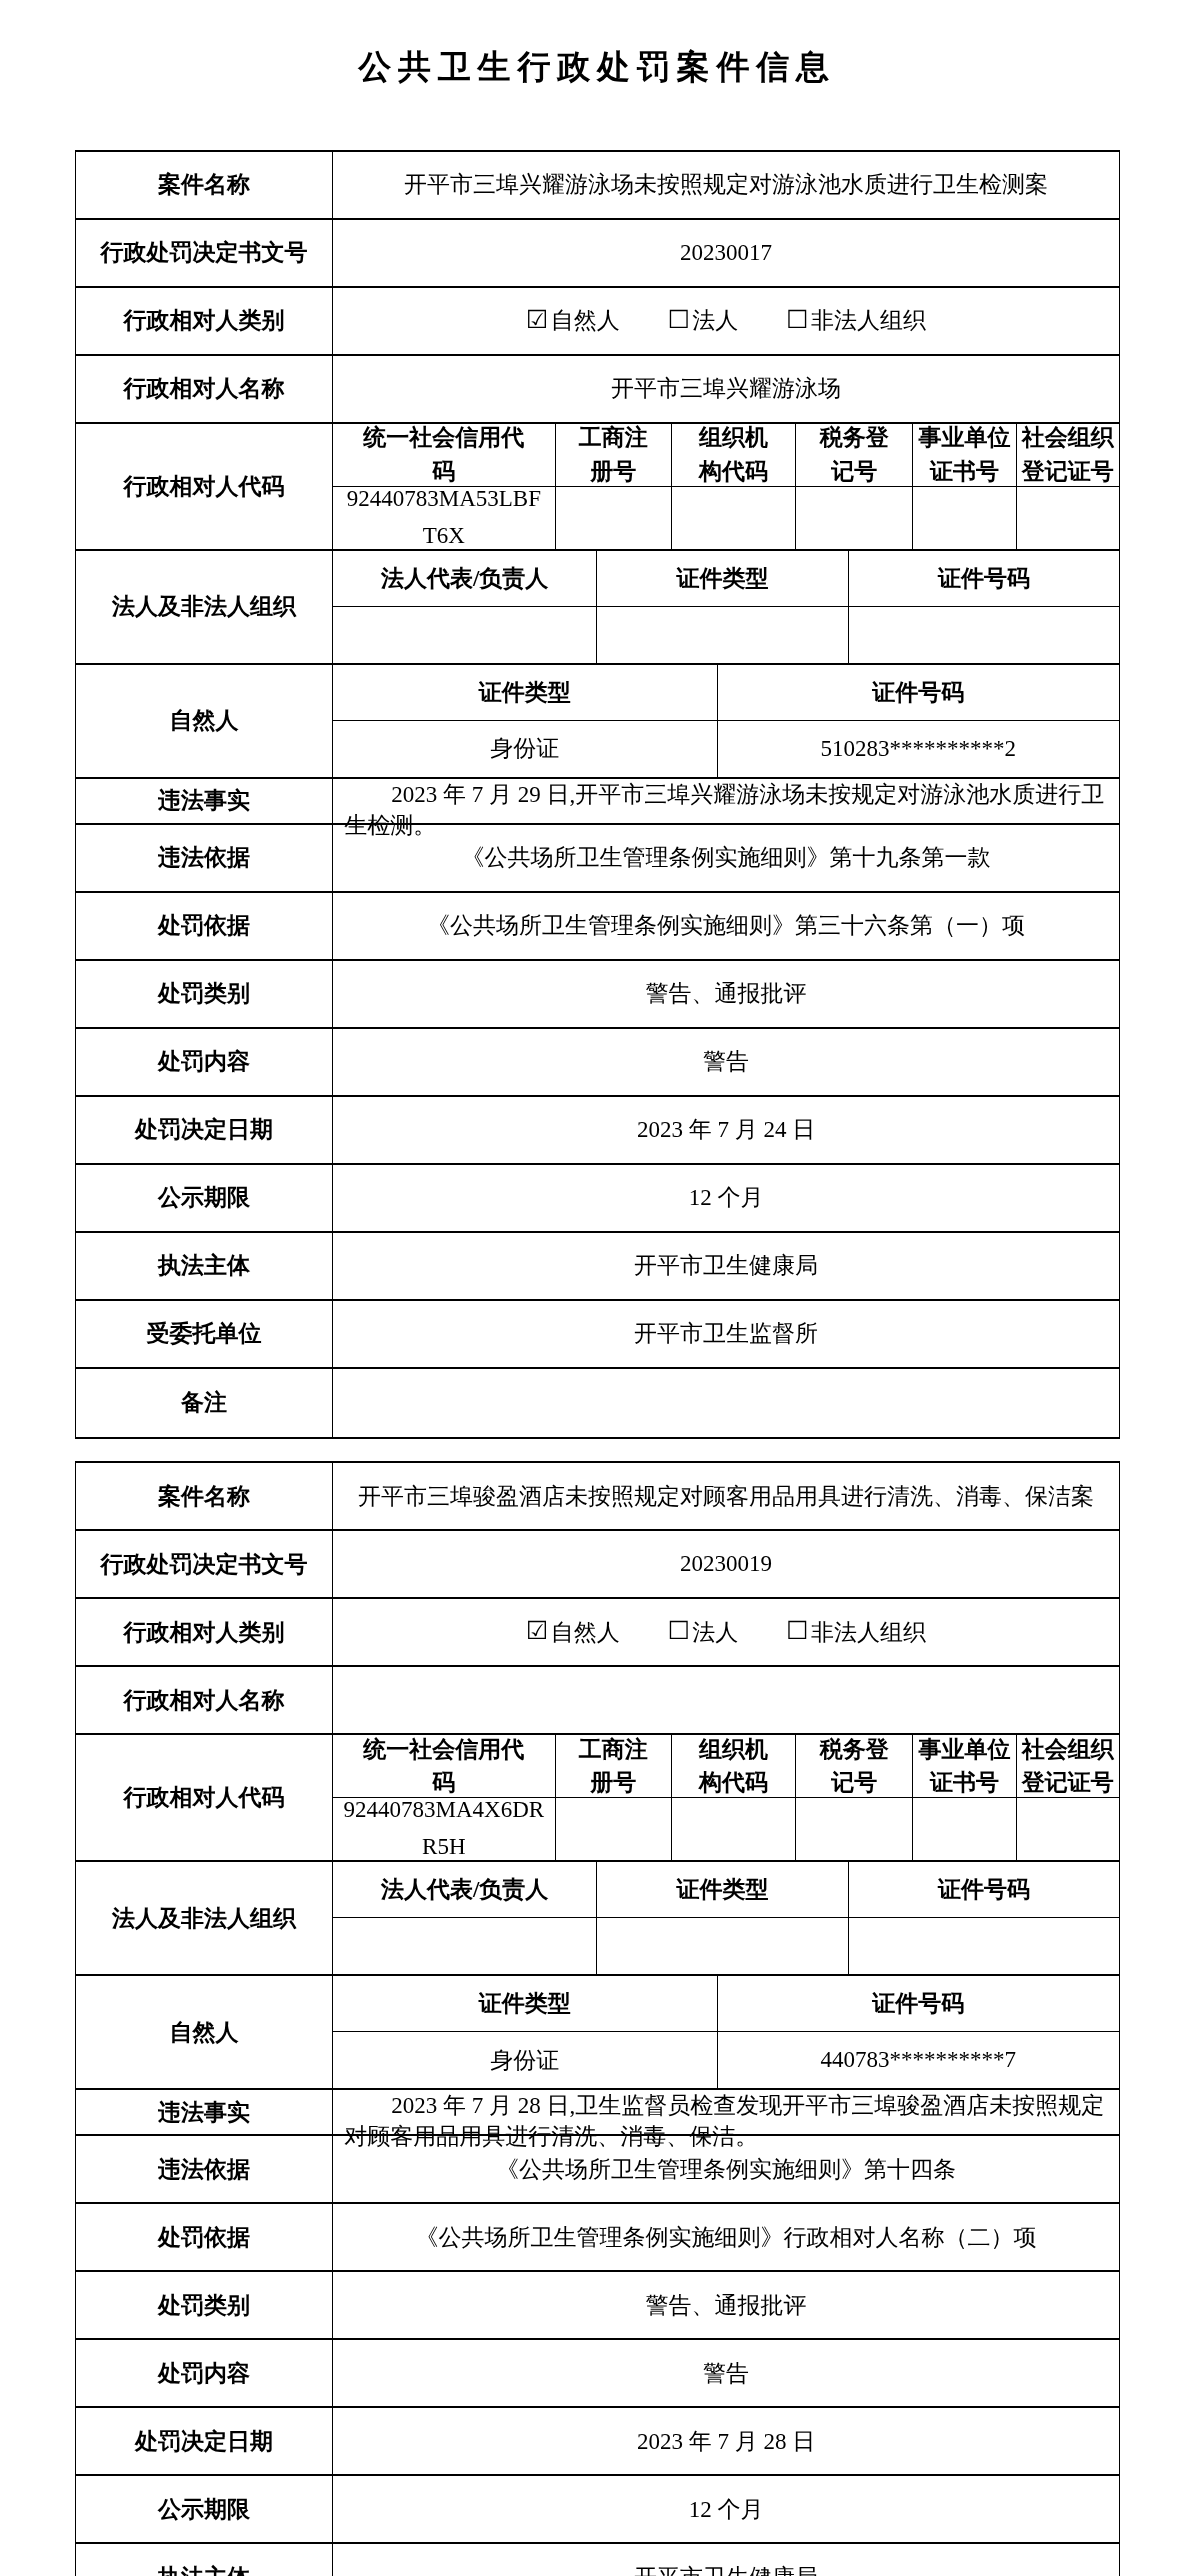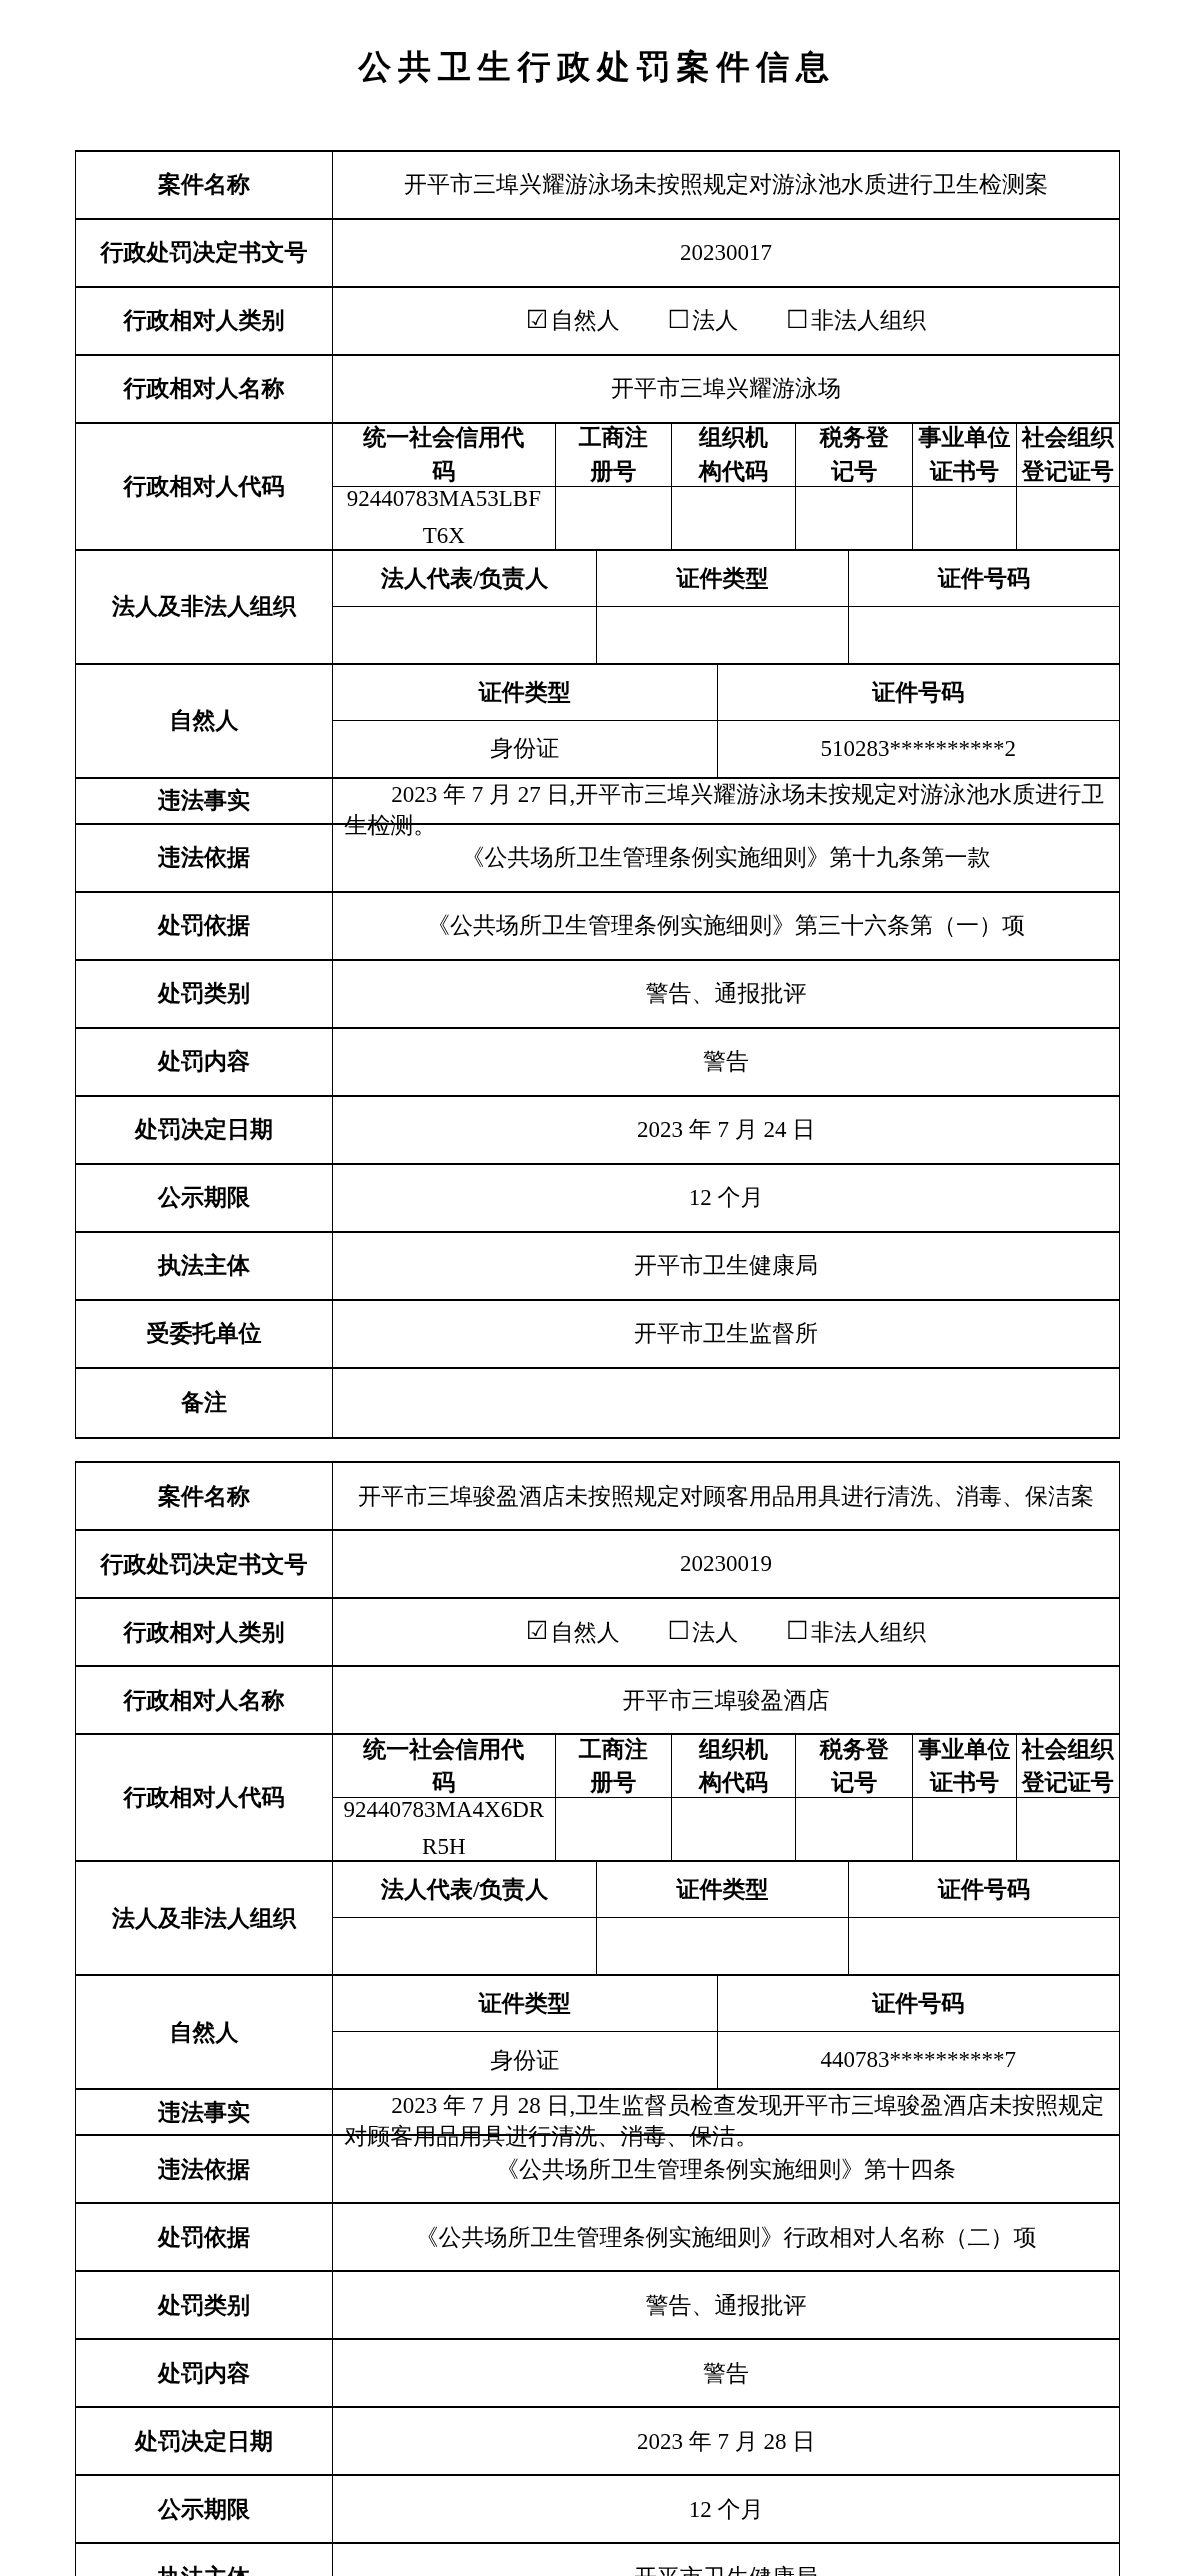--- a/index.html
+++ b/index.html
@@ -160,21 +160,21 @@
         <div class="g head first">证件类型</div>
         <div class="g head">证件号码</div>
         <div class="g first">身份证</div>
         <div class="g">510283**********2</div>
       </div>
     </div>
   </div>
 
   <div class="row fact-row">
     <div class="cell label">违法事实</div>
-    <div class="cell value fact-text">2023 年 7 月 27 日,开平市三埠兴耀游泳场未按规定对游泳池水质进行卫生检测。</div>
+    <div class="cell value fact-text">2023 年 7 月 29 日,开平市三埠兴耀游泳场未按规定对游泳池水质进行卫生检测。</div>
   </div>
 
   <div class="row std">
     <div class="cell label">违法依据</div>
     <div class="cell value">《公共场所卫生管理条例实施细则》第十九条第一款</div>
   </div>
 
   <div class="row std">
     <div class="cell label">处罚依据</div>
     <div class="cell value">《公共场所卫生管理条例实施细则》第三十六条第（一）项</div>
@@ -244,21 +244,20 @@
         <span class="cb-item">
           <span class="cb-glyph">☐</span>
           <span>非法人组织</span>
         </span>
       </div>
     </div>
   </div>
 
   <div class="row std">
     <div class="cell label">行政相对人名称</div>
-    <div class="cell value">开平市三埠骏盈酒店</div>
   </div>
 
   <div class="row">
     <div class="cell label">行政相对人代码</div>
     <div class="cell value nopad">
       <div class="grid grid6">
         <div class="g head first">
             <span class="hw w75">统一社会信用代码</span>
           </div>
         <div class="g head">

